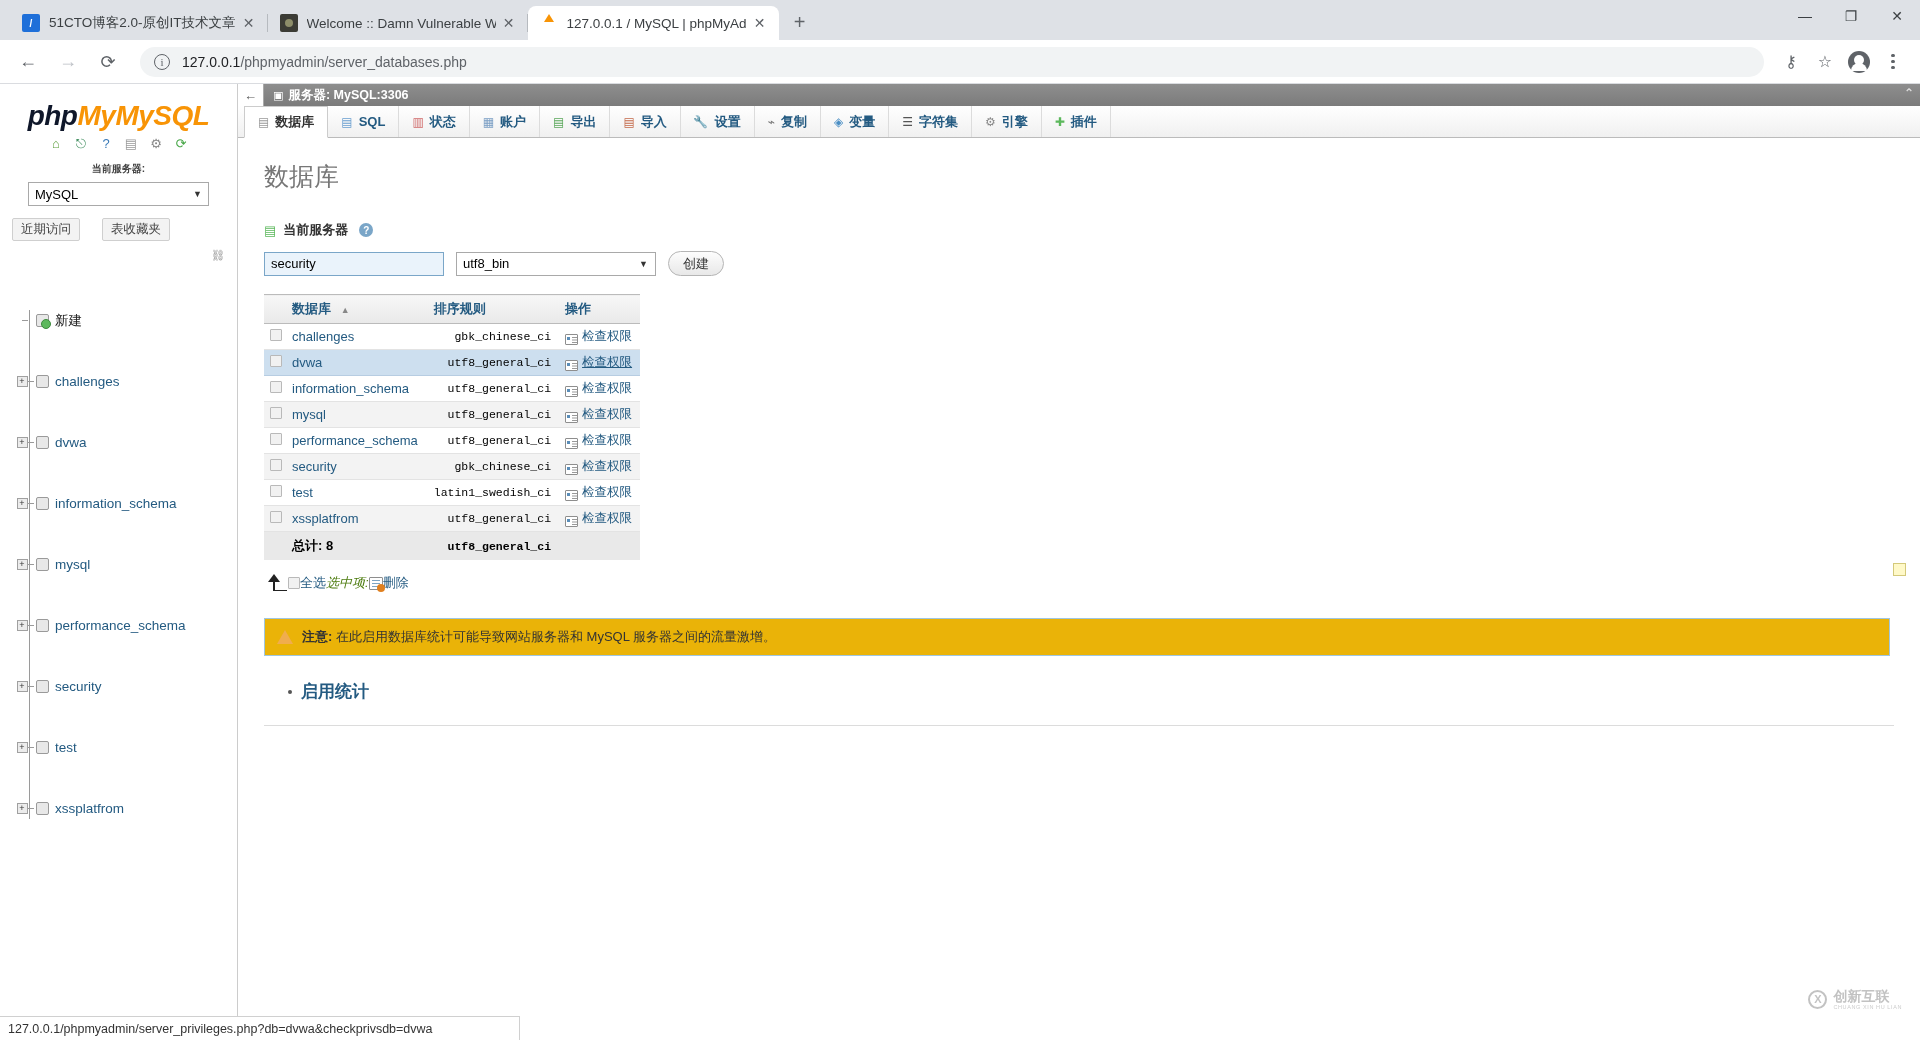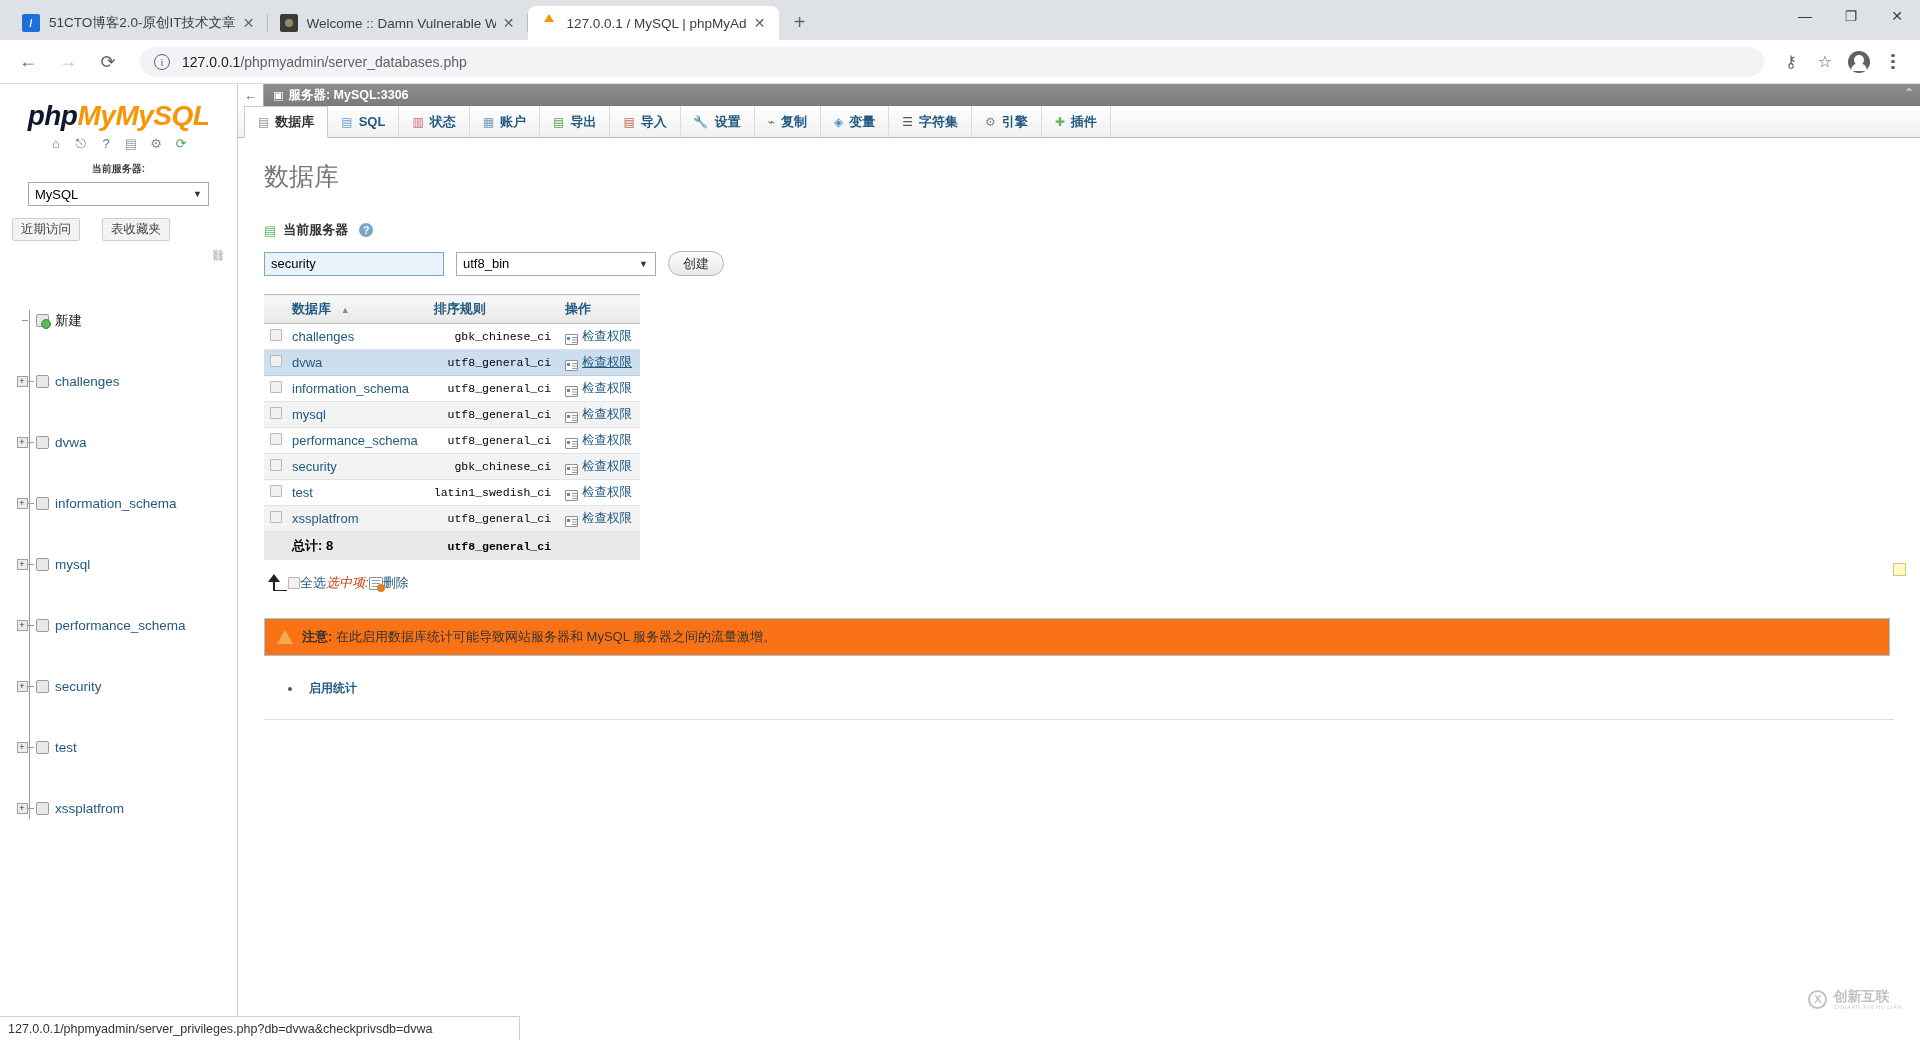--- a/index.html
+++ b/index.html
@@ -407,57 +407,57 @@
   }
   .arrow-up:after {
     content:""; position:absolute; left:9px; bottom:1px; width:14px; height:1.5px; background:#222;
   }
   .arrow-head {
     position:absolute; left:4px; top:0; width:0;height:0;
     border-left:6px solid transparent; border-right:6px solid transparent;
     border-bottom:8px solid #222;
   }
   .bulk-link { color: #235a81; }
-  .bulk-ital { font-style: italic; color: #c2410c; }
+  .bulk-ital { font-style: italic; color: #4d7c0f; }
   .del-icon {
     width: 14px; height: 13px; border: 1px solid #8e8e8e;
     background: #fff; position: relative; display:inline-block;
     border-radius: 1px;
   }
   .del-icon:before {
     content:""; position:absolute; left:2px; top:2px; width:8px; height:1px;
     background:#7ea5c4; box-shadow: 0 3px 0 #7ea5c4, 0 6px 0 #7ea5c4;
   }
   .del-icon:after {
     content:""; position:absolute; right:-3px; bottom:-3px;
     width:8px; height:8px; border-radius:50%; background:#e08020;
   }
 
   .notice {
     margin: 26px 0 0 4px;
     border: 1px solid #9fc6e0;
-    background: #f97316;
+    background: #eab308;
     padding: 9px 12px;
     display: flex; align-items: center; gap: 9px;
     font-size: 13px; color: #333;
     width: calc(100% - 12px);
   }
   .warn-tri {
     width: 0; height: 0; flex: 0 0 0;
     border-left: 8px solid transparent;
     border-right: 8px solid transparent;
     border-bottom: 14px solid #f0ad4e;
     position: relative;
   }
   .notice b { font-weight: bold; }
 
   .bullet-row {
     margin: 24px 0 0 28px;
-    display: flex; align-items: center; gap: 17px;
-    font-size: 12px;
+    display: flex; align-items: center; gap: 9px;
+    font-size: 17px;
   }
   .bullet { width:4px;height:4px;border-radius:50%;background:#555;display:inline-block;}
   .bullet-link { color: #235a81; font-weight: bold; }
 
   .hr-line {
     margin: 22px 4px 0 4px;
     border-top: 1px solid #dcdcdc;
   }
   .corner-note {
     position: absolute; right: 14px; bottom: 0;

